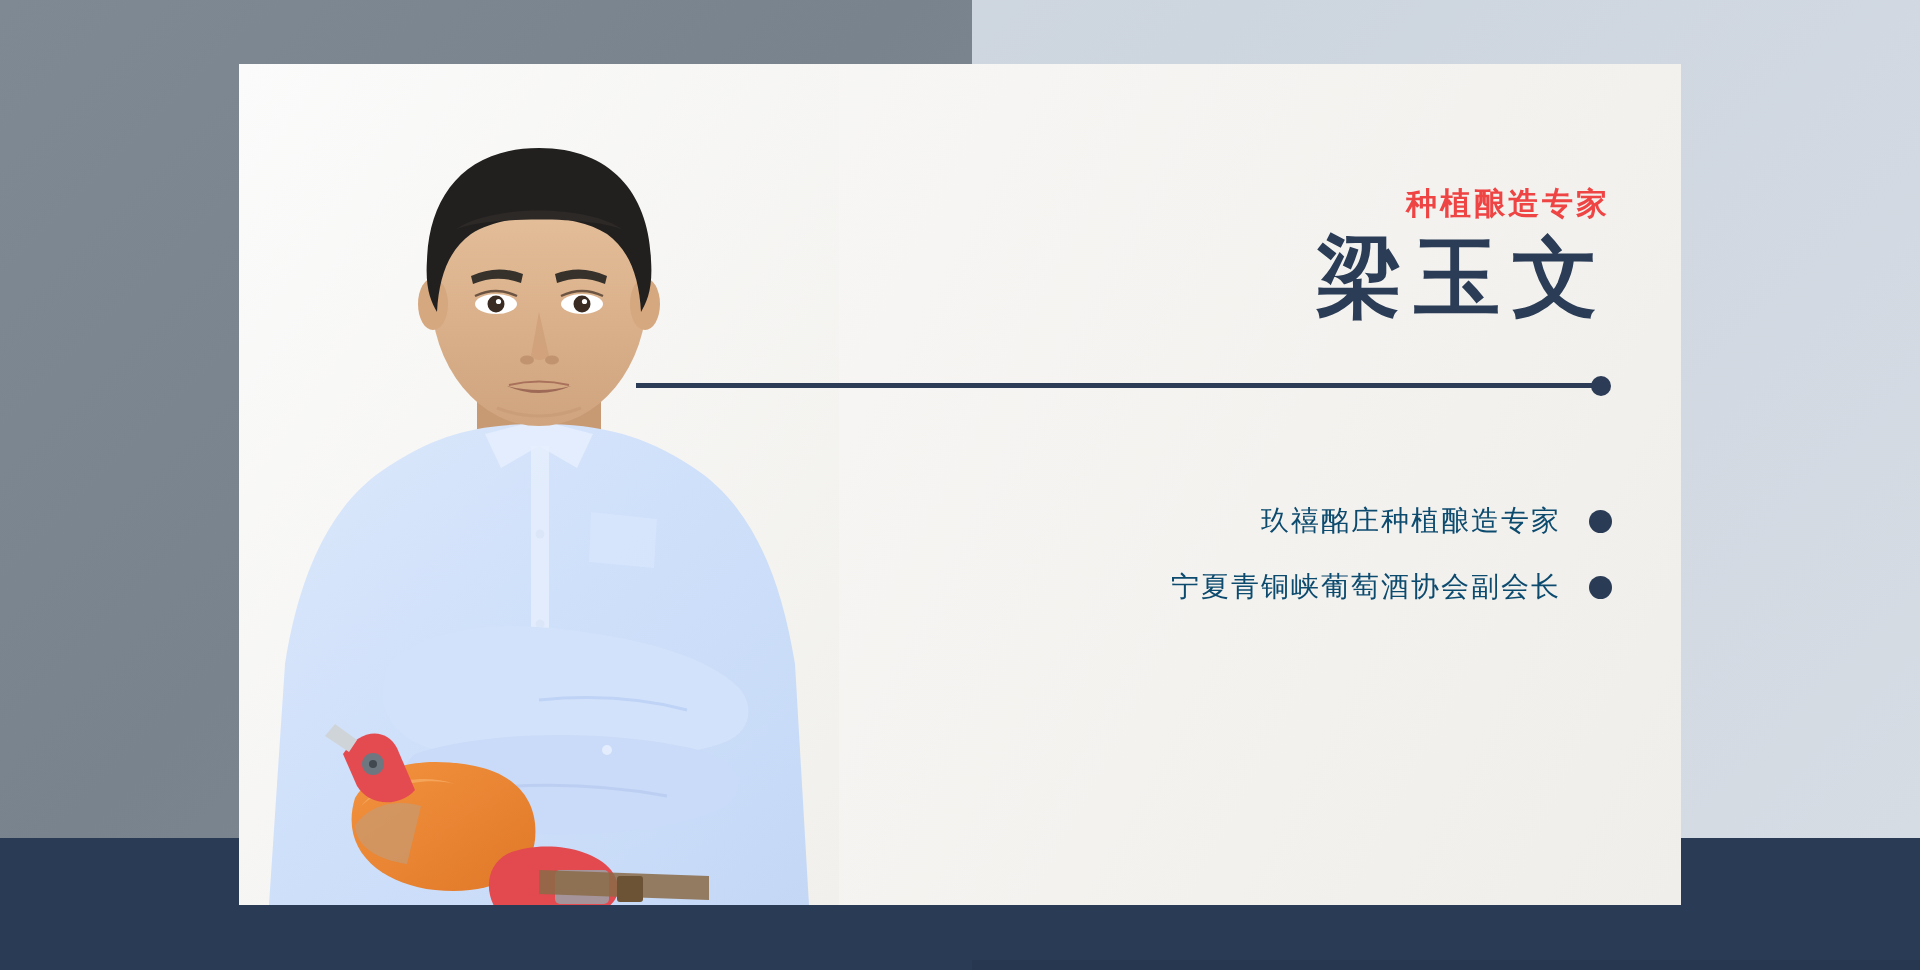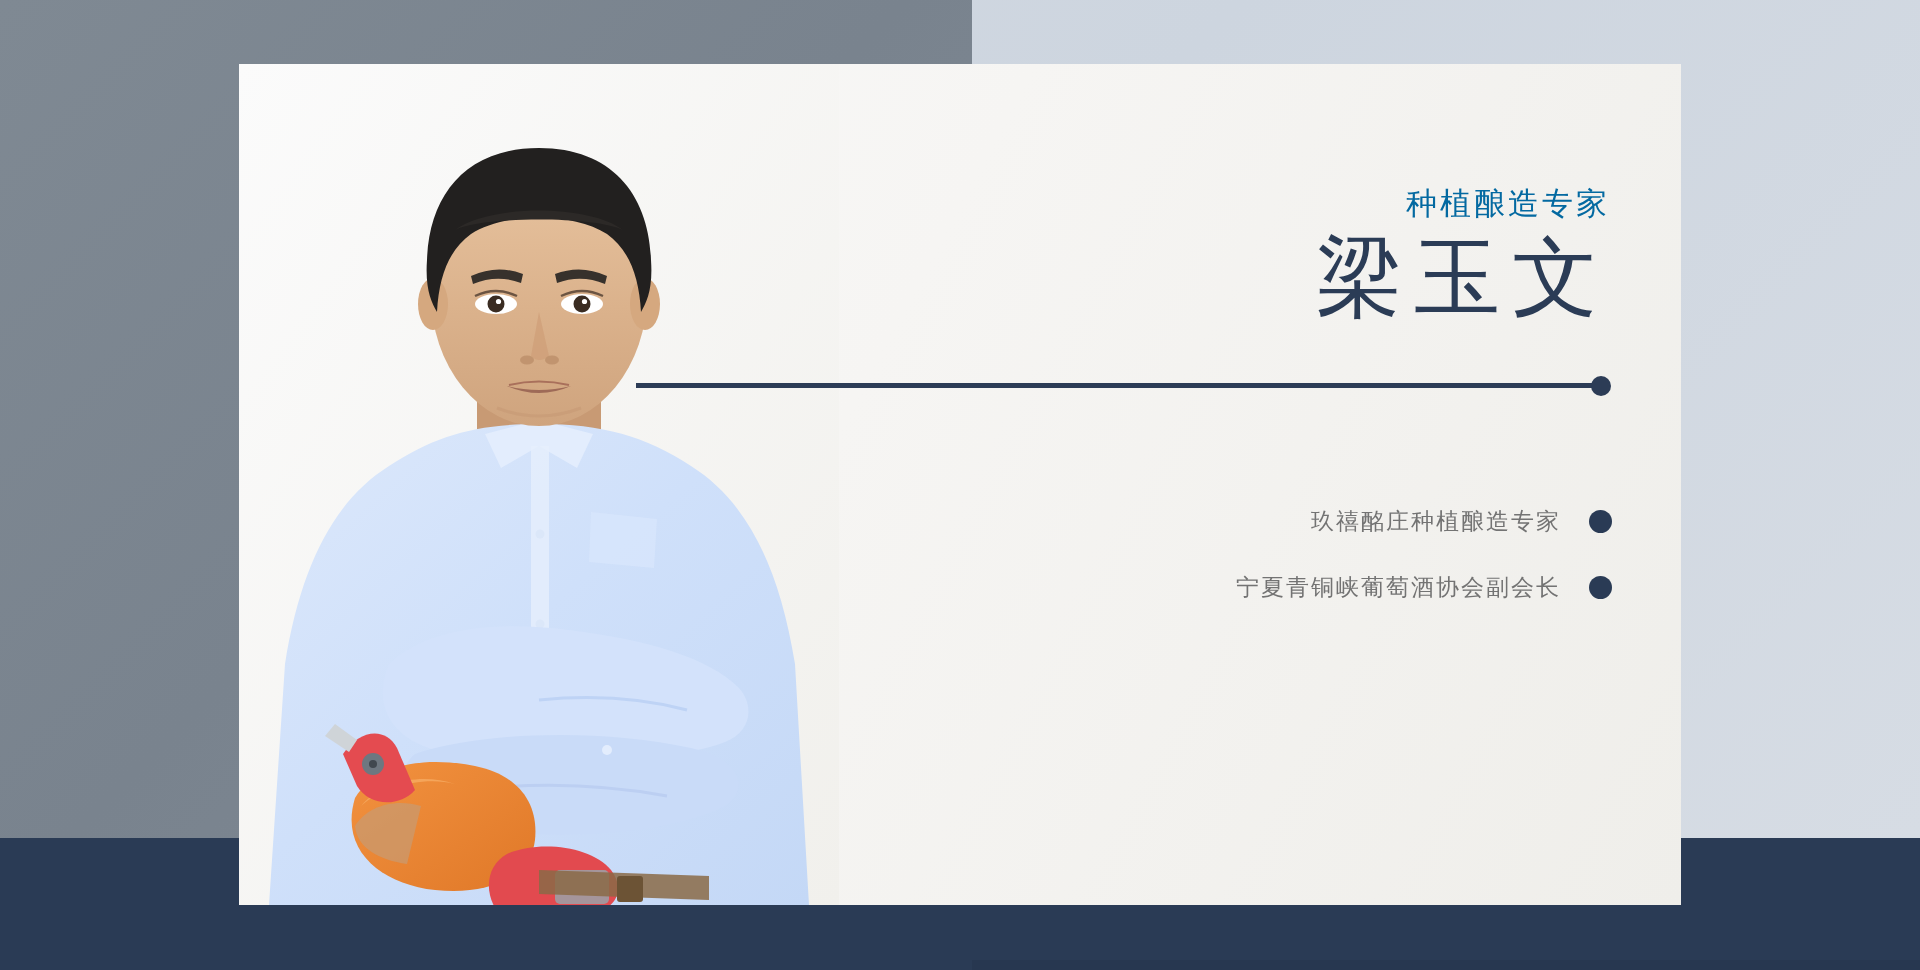--- a/index.html
+++ b/index.html
@@ -40,49 +40,50 @@
   .photo{
     position:absolute;left:239px;top:64px;width:600px;height:841px;
     overflow:hidden;
   }
   .photo-inner{position:absolute;left:0;top:0;width:600px;height:841px;}
 
   
   .role{
     position:absolute;left:840px;top:183px;width:770px;
     text-align:right;
-    font-size:31px;letter-spacing:3px;color:#0369a1;
+    font-size:31px;letter-spacing:3px;color:#ef4444;
     font-family:"Liberation Sans","DejaVu Sans",sans-serif;
+    font-weight:bold;
   }
   .name{
     position:absolute;left:840px;top:232px;width:770px;
     text-align:right;
     font-size:86px;line-height:1.08;letter-spacing:12px;
-    color:#2b3c56;font-weight:400;
+    color:#2b3c56;font-weight:700;
     font-family:"Liberation Serif","DejaVu Serif",serif;
     text-indent:12px;
   }
   .rule{
     position:absolute;left:636px;top:383px;width:966px;height:5px;
     background:#2c3c56;
   }
   .rule-dot{
     position:absolute;left:1591px;top:376px;width:20px;height:20px;
     border-radius:50%;background:#2c3c56;
   }
 
   .creds{
     position:absolute;left:780px;top:488px;width:832px;
   }
   .cred-row{
     display:flex;align-items:center;justify-content:flex-end;
     height:66px;
   }
   .cred-text{
-    font-size:23px;letter-spacing:2px;color:#737373;
+    font-size:28px;letter-spacing:2px;color:#0c4a6e;
     white-space:nowrap;
     font-family:Liberation Sans, sans-serif;
   }
   .cred-dot{
     width:23px;height:23px;border-radius:50%;
     background:#2a3b55;margin-left:28px;flex:0 0 auto;
   }
 </style>
 </head>
 <body>

